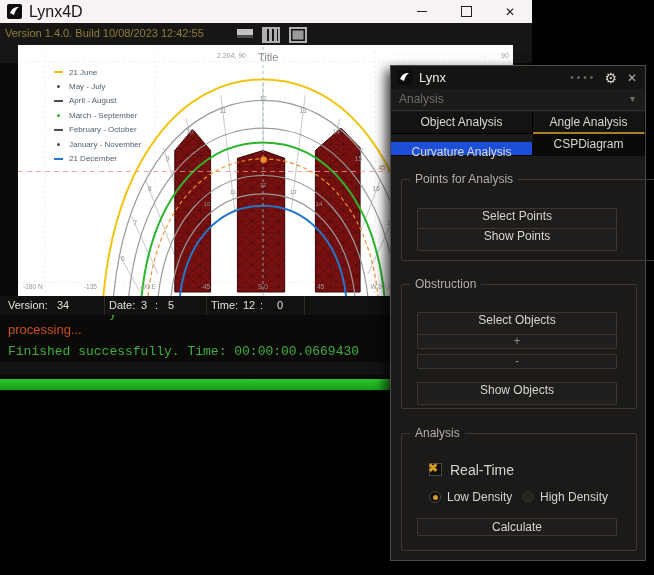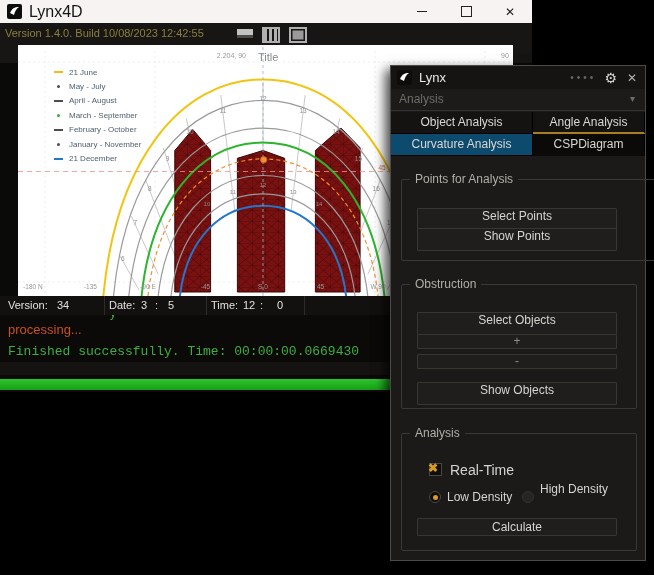--- a/index.html
+++ b/index.html
@@ -58,21 +58,21 @@
   .p-close{font-size:12px;color:#b5b3b0;margin-right:8px;line-height:1;}
   .p-dropdown{position:absolute;left:0;top:23px;width:100%;height:22px;background:#1d1b19;
               border-bottom:1px solid #343230;box-sizing:border-box;}
   .p-dd-text{position:absolute;left:8px;top:3px;font-size:12px;color:#6e6c69;}
   .p-dd-caret{position:absolute;right:10px;top:4px;font-size:10px;color:#6e6c69;}
   .p-tabs{position:absolute;left:0;top:46px;width:100%;height:44px;display:grid;
           grid-template-columns:142px 1fr;grid-template-rows:22px 22px;}
   .p-tab{font-size:12px;color:#d9d7d3;text-align:center;line-height:21px;background:#151311;
          border-right:1px solid #000;border-bottom:1px solid #000;box-sizing:border-box;}
   .p-tab.accented{border-bottom:2px solid #a8801f;}
-  .p-tab.raised{background:#0c4a6e;}
+  .p-tab.raised{background:#1d4ed8;margin-top:8px;}
   .p-tab.active{background:#0b0a09;border-bottom:none;}
   .grp{position:absolute;left:10px;width:234px;border:1px solid #3a3734;border-radius:2px;}
   .grp-legend{position:absolute;top:-8px;left:8px;background:#1b1a18;padding:0 5px;
               font-size:12px;color:#b1aea9;}
   .pbtn{position:absolute;left:15px;width:200px;height:23px;background:#201e1c;
         border:1px solid #393631;color:#d6d4d0;font-size:12px;line-height:15px;
         text-align:center;box-sizing:border-box;border-radius:1px;}
   .pbtn.dim{height:15px;color:#8f8d89;line-height:13px;}
   .chk-box{position:absolute;left:27px;top:29px;width:13px;height:13px;background:#0f0e0d;
            border:1px solid #4a4845;box-sizing:border-box;}
@@ -293,16 +293,16 @@
 
   <div class="grp" style="top:367px;height:116px;">
     <span class="grp-legend">Analysis</span>
     <div class="chk-box">
       <span class="chk-x">✖</span>
     </div>
     <span class="chk-label">Real-Time</span>
     <div class="radio sel" style="left:27px;top:57px;"></div>
     <span class="radio-label" style="left:45px;top:56px;">Low Density</span>
     <div class="radio unsel" style="left:120px;top:57px;"></div>
-    <span class="radio-label" style="left:138px;top:48px;">High Density</span>
+    <span class="radio-label" style="left:138px;top:56px;">High Density</span>
     <div class="pbtn" style="top:84px;height:18px;line-height:16px;">Calculate</div>
   </div>
 </div>
 
 </body></html>

